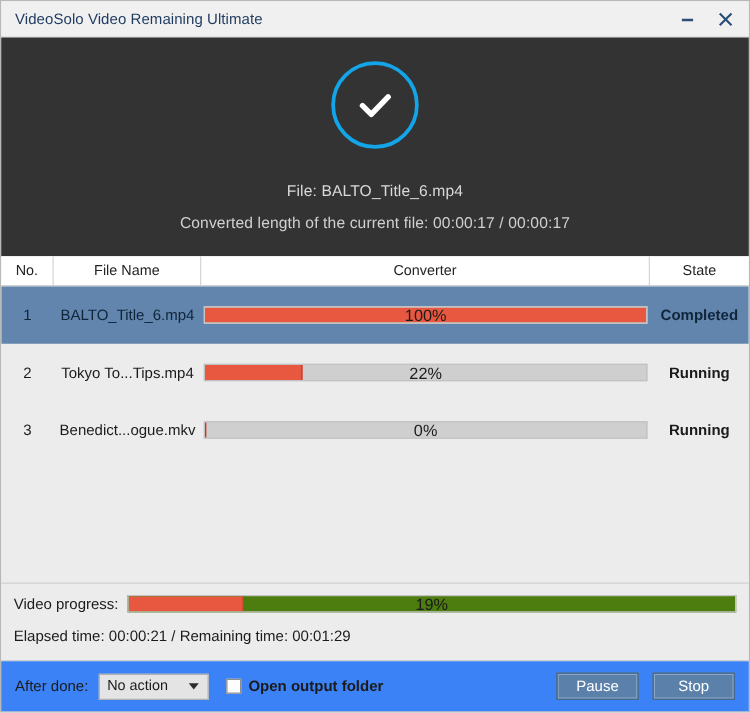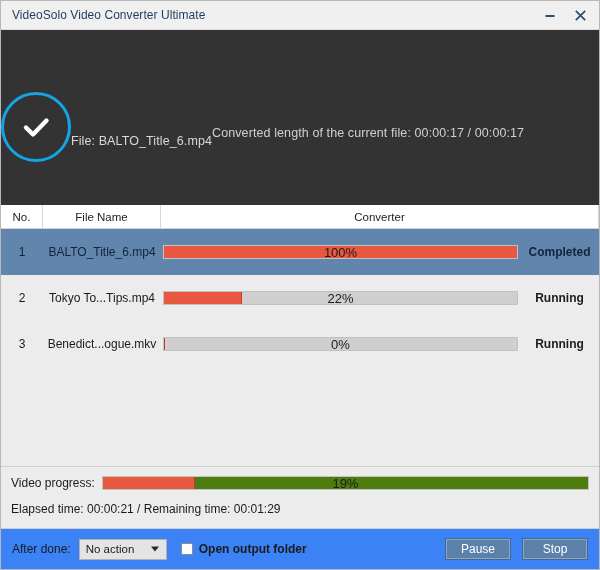--- a/index.html
+++ b/index.html
@@ -57,20 +57,21 @@
     cursor: default;
   }
   .win-btn svg { display: block; }
 
   
   .hero {
     background: #333333;
     height: 175px;
     min-height: 175px;
     display: flex;
+    flex-direction: column;
     align-items: center;
     justify-content: flex-start;
     box-sizing: border-box;
     padding-top: 19px;
   }
   .check-circle {
     width: 70px;
     height: 70px;
     border-radius: 50%;
     border: 3px solid #13a5e8;
@@ -294,21 +295,21 @@
     cursor: default;
     box-shadow: inset 0 0 0 1px #8ba7c6;
   }
 </style>
 </head>
 <body>
 
 <div class="window">
 
   <div class="titlebar">
-    <div class="title-text">VideoSolo Video Converter Ultimate</div>
+    <div class="title-text">VideoSolo Video Remaining Ultimate</div>
     <div class="win-btns">
       <div class="win-btn">
         <svg width="12" height="12" viewBox="0 0 12 12">
           <rect x="1.5" y="6" width="9" height="2" fill="#2c4d76"></rect>
         </svg>
       </div>
       <div class="win-btn">
         <svg width="13" height="13" viewBox="0 0 13 13">
           <path d="M1.8 1.8 L11.2 11.2 M11.2 1.8 L1.8 11.2" stroke="#2c4d76" stroke-width="1.7" fill="none"></path>
         </svg>
@@ -323,20 +324,21 @@
       </svg>
     </div>
     <div class="hero-line1">File: BALTO_Title_6.mp4</div>
     <div class="hero-line2">Converted length of the current file: 00:00:17 / 00:00:17</div>
   </div>
 
   <div class="table-head">
     <div class="th col-no sep">No.</div>
     <div class="th col-name sep">File Name</div>
     <div class="th col-prog sep">Converter</div>
+    <div class="th col-state">State</div>
   </div>
 
   <div class="list-body">
 
     <div class="row selected" style="background: rgb(98, 133, 173);">
       <div class="cell-no">1</div>
       <div class="cell-name">BALTO_Title_6.mp4</div>
       <div class="cell-prog">
         <div class="pbar" style="background: rgb(207, 207, 207);">
           <div class="pbar-fill full" id="fill0" style="width: 100%; background: rgb(232, 87, 63);"></div>

